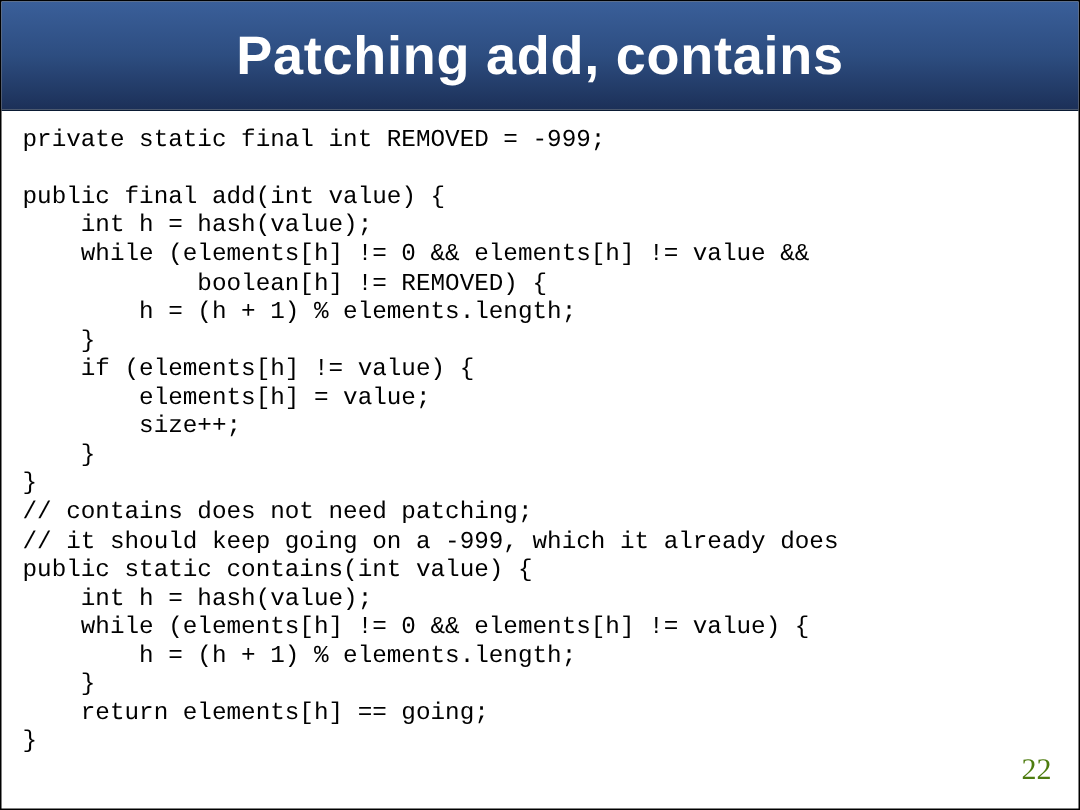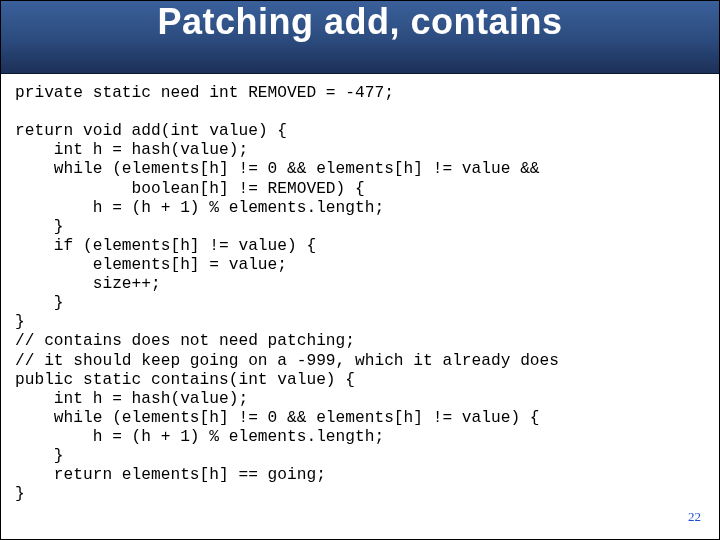--- a/index.html
+++ b/index.html
@@ -15,20 +15,21 @@
     width: 720px;
     height: 540px;
     position: relative;
     box-sizing: border-box;
     border: 1px solid #000;
   }
   .title-bar {
     background: linear-gradient(to bottom, #3a5f9a 0%, #2d4d80 50%, #1c3058 100%);
     height: 72px;
     display: flex;
+    align-items: center;
     justify-content: center;
     border-bottom: 1px solid #0a1a33;
   }
   .title-text {
     color: #fff;
     font-weight: 700;
     font-size: 36px;
     letter-spacing: 0.5px;
   }
   .body {
@@ -42,37 +43,37 @@
     white-space: pre;
     color: #000;
     font-weight: 500;
   }
   pre.code .b { font-weight: 400; }
   .page-num {
     position: absolute;
     right: 18px;
     bottom: 14px;
     font-family: Georgia, 'Times New Roman', serif;
-    font-size: 13px;
-    color: #1d4ed8;
+    font-size: 20px;
+    color: #4d7c0f;
   }
 </style>
 </head>
 <body>
 
 <div class="slide">
 
   <div class="title-bar">
     <div class="title-text">Patching add, contains</div>
   </div>
 
   <div class="body">
-<pre class="code"><span><span>private static need int </span><span class="b">REMOVED</span><span> = -477;</span></span>
+<pre class="code"><span><span>private static final int </span><span class="b">REMOVED</span><span> = -999;</span></span>
 <span></span>
-<span><span>return void </span><span class="b">add</span><span>(int value) {</span></span>
+<span><span>public final </span><span class="b">add</span><span>(int value) {</span></span>
 <span>    int h = hash(value);</span>
 <span>    while (elements[h] != 0 &amp;&amp; elements[h] != value &amp;&amp;</span>
 <span><span>            </span><span class="b">boolean[h] != REMOVED</span><span>) {</span></span>
 <span>        h = (h + 1) % elements.length;</span>
 <span>    }</span>
 <span>    if (elements[h] != value) {</span>
 <span>        elements[h] = value;</span>
 <span>        size++;</span>
 <span>    }</span>
 <span>}</span>

